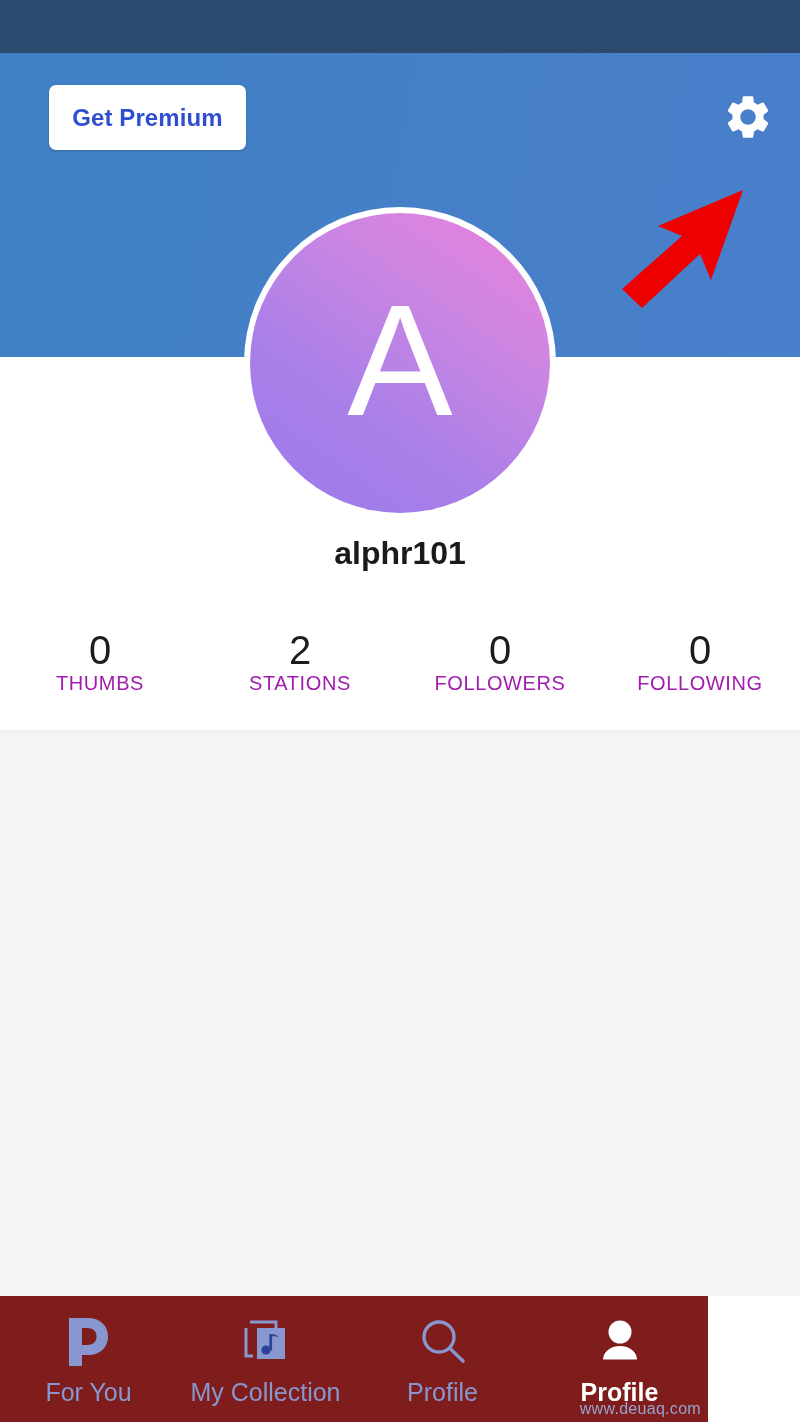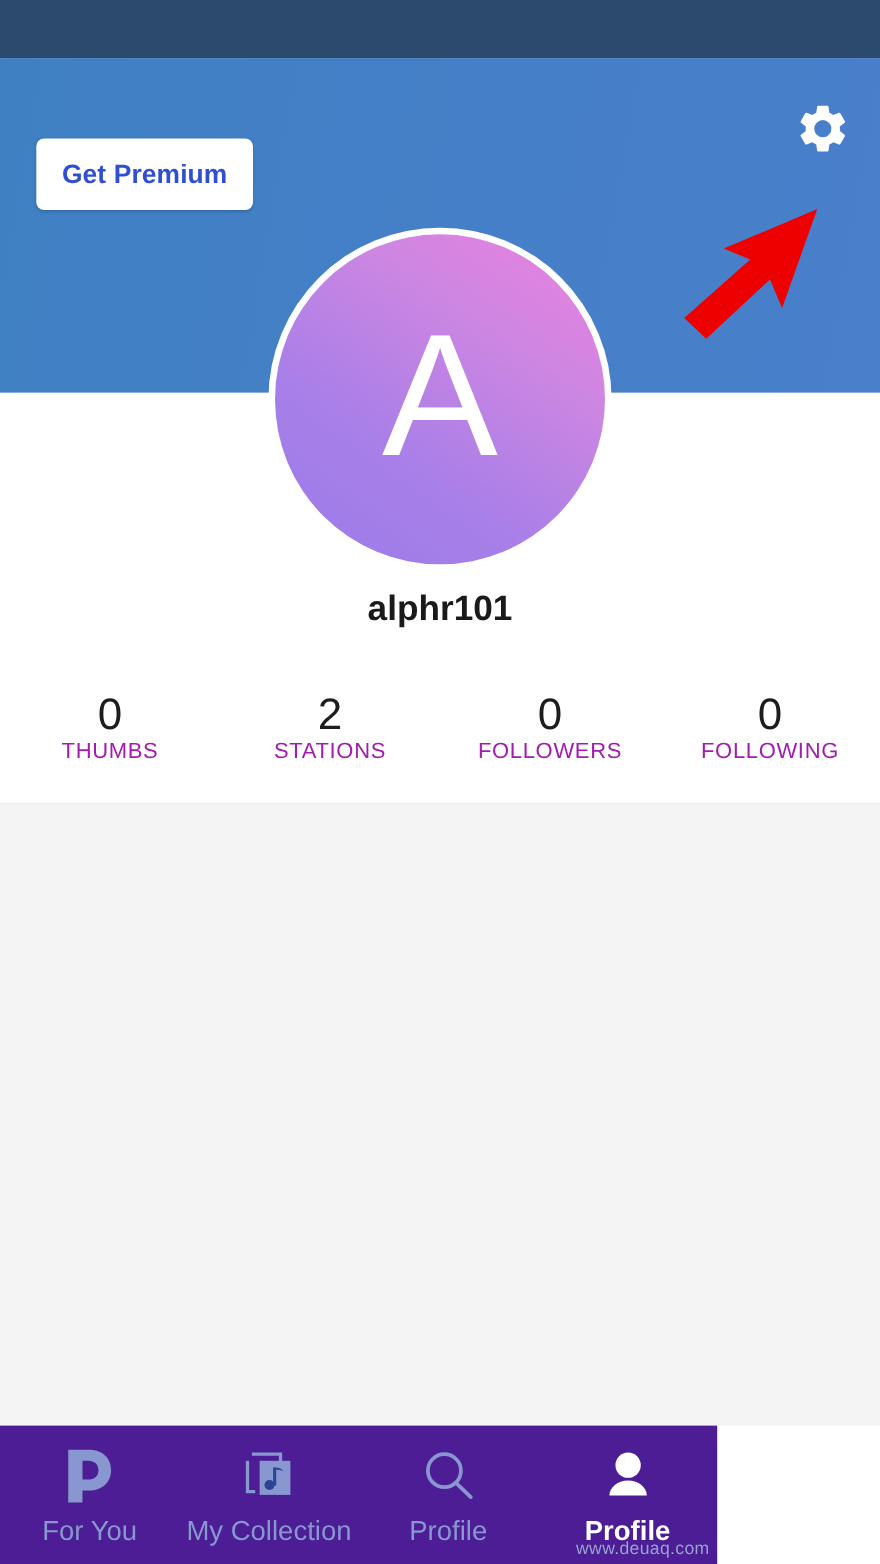--- a/index.html
+++ b/index.html
@@ -24,28 +24,27 @@
   }
 
   
   .header {
     position:absolute; left:0; top:53px;
     width:800px; height:304px;
     background:#4281c4;
     background-image:linear-gradient(100deg,#3f80c3 0%,#4a7fcb 100%);
   }
   .premium-btn {
-    position:absolute; left:33px; top:32px;
+    position:absolute; left:49px; top:32px;
     width:197px; height:65px;
     background:#ffffff;
     border-radius:7px;
     display:flex; align-items:center; justify-content:center;
     box-shadow:0 1px 3px rgba(0,0,0,0.18);
     cursor:pointer;
-    margin-top:41px;
   }
   .premium-btn span {
     color:#2f4fd0;
     font-size:24px;
     font-weight:bold;
     letter-spacing:0.1px;
   }
 
   .gear-icon {
     position:absolute; right:26px; top:38px;
@@ -144,22 +143,22 @@
   .gray-body {
     position:absolute; left:0; top:730px;
     width:800px; height:566px;
     background:#f4f4f4;
     border-top:1px solid #ececec;
   }
 
   
   .bottom-nav {
     position:absolute; left:0; bottom:0;
-    width:652px; height:126px;
-    background:#4c1d95;
+    width:708px; height:126px;
+    background:#7f1d1d;
     display:flex;
   }
   .nav-item {
     flex:1;
     display:flex; flex-direction:column;
     align-items:center; justify-content:center;
     gap:10px;
     cursor:pointer;
     padding-top:4px;
   }

